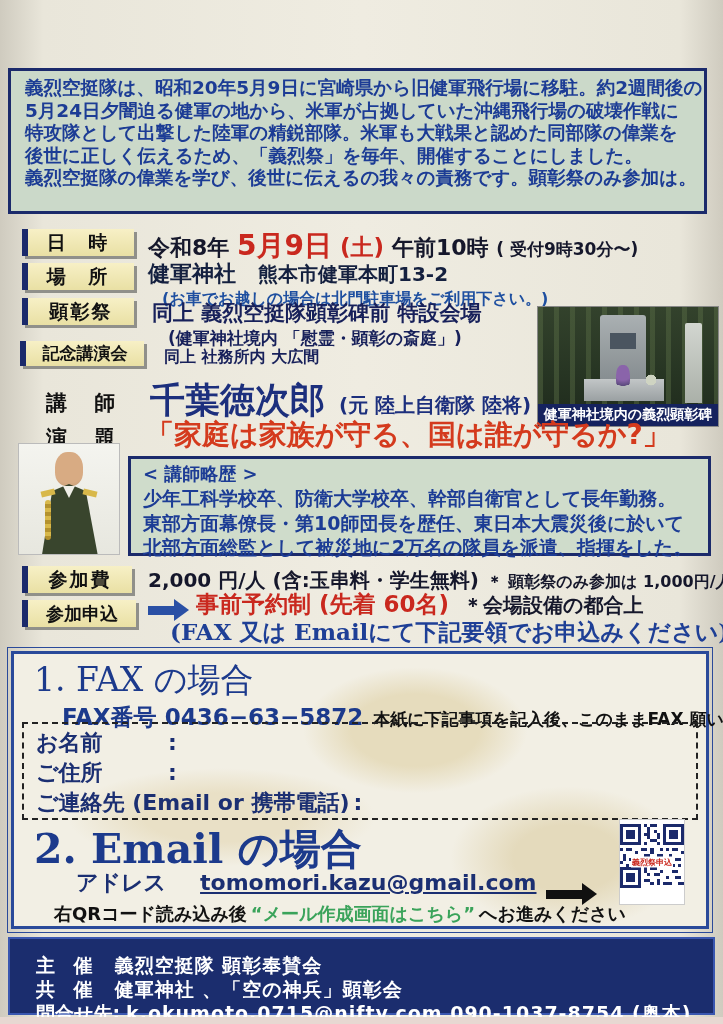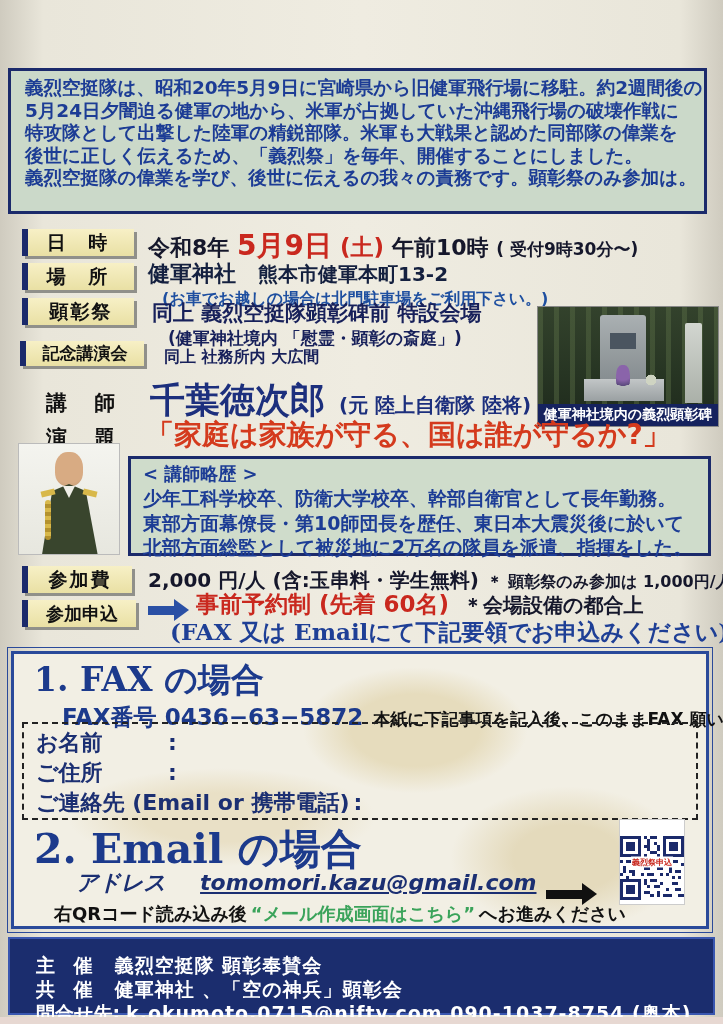--- a/index.html
+++ b/index.html
@@ -111,38 +111,38 @@
   .arrow-black::after { border-left:15px solid #101010; }
   
   .app-box { position:absolute; left:11px; top:651px; width:698px; height:278px; box-sizing:border-box;
     border:3px solid #2a4a9a; outline:1px solid #2a4a9a; outline-offset:3px;
     background:
       radial-gradient(ellipse 160px 90px at 58% 28%, #e6dcbd 0 40%, transparent 70%),
       radial-gradient(ellipse 220px 70px at 30% 60%, #e9e0c6 0 35%, transparent 70%),
       radial-gradient(ellipse 180px 110px at 80% 75%, #e4dabc 0 30%, transparent 65%),
       #f2efe4;
   }
-  .fax-heading { left:20px; top:4px; font-family:"DejaVu Serif", serif; font-weight:bold;
+  .fax-heading { left:20px; top:4px; font-family:"DejaVu Serif", serif; font-weight:normal;
     font-size:33px; color:#1c3a8c; }
   .app-box .abs { position:absolute; }
   .fax-line { left:48px; top:48px; font-weight:bold; font-size:23px; color:#1c3a8c; }
   .fax-line .fnote { font-size:17px; color:#111; margin-left:10px; }
   .dash-box { position:absolute; left:8px; top:68px; width:676px; height:98px; box-sizing:border-box;
     border:2px dashed #222; padding:4px 12px; }
   .form-row { display:flex; font-weight:bold; color:#1b2f72; font-size:22px; line-height:30px; }
   .form-row .lbl.short { width:128px; }
   .form-row .colon { margin-left:4px; }
   .email-heading { left:20px; top:168px; font-family:"DejaVu Serif", serif; font-weight:bold;
     font-size:41px; color:#1c3a8c; }
-  .addr-line { left:62px; top:214px; font-weight:bold; font-size:22px; color:#1b2f72;font-style:italic; }
+  .addr-line { left:62px; top:214px; font-weight:bold; font-size:22px; color:#1b2f72; }
   .addr-line .mail { margin-left:34px; text-decoration:underline; }
   .qr-instr { left:40px; top:248px; font-weight:bold; font-size:18px; color:#111; }
   .qr-instr .glink { color:#3aa35a; margin:2px 4px; }
   .qr-wrap { position:absolute; left:606px; top:166px; width:64px; height:84px; background:#fff;
-    box-shadow:0 0 0 1px #ccc; display:flex; align-items:flex-end; justify-content:center; }
+    box-shadow:0 0 0 1px #ccc; display:flex; align-items:flex-start; justify-content:center; }
   .qr-label { position:absolute; left:50%; top:50%; transform:translate(-50%,-50%);
     background:#fff; color:#c9281e; font-size:8px; font-weight:bold; white-space:nowrap; padding:0 1px; }
   
   .footer { position:absolute; left:8px; top:937px; width:707px; height:78px; box-sizing:border-box;
     background:#1b2d6e; border:2px solid #3a57b0; color:#fff; padding:14px 0 0 26px; }
   .footer-row { font-weight:bold; font-size:19px; line-height:24px; white-space:nowrap; }
   .footer-row .flbl { letter-spacing:6px; }
   .footer-row .fval { margin-left:16px; letter-spacing:1px; }
   .footer-strip { position:absolute; left:0; top:1017px; width:723px; height:7px; background:#e7d8d2; }
 </style>

